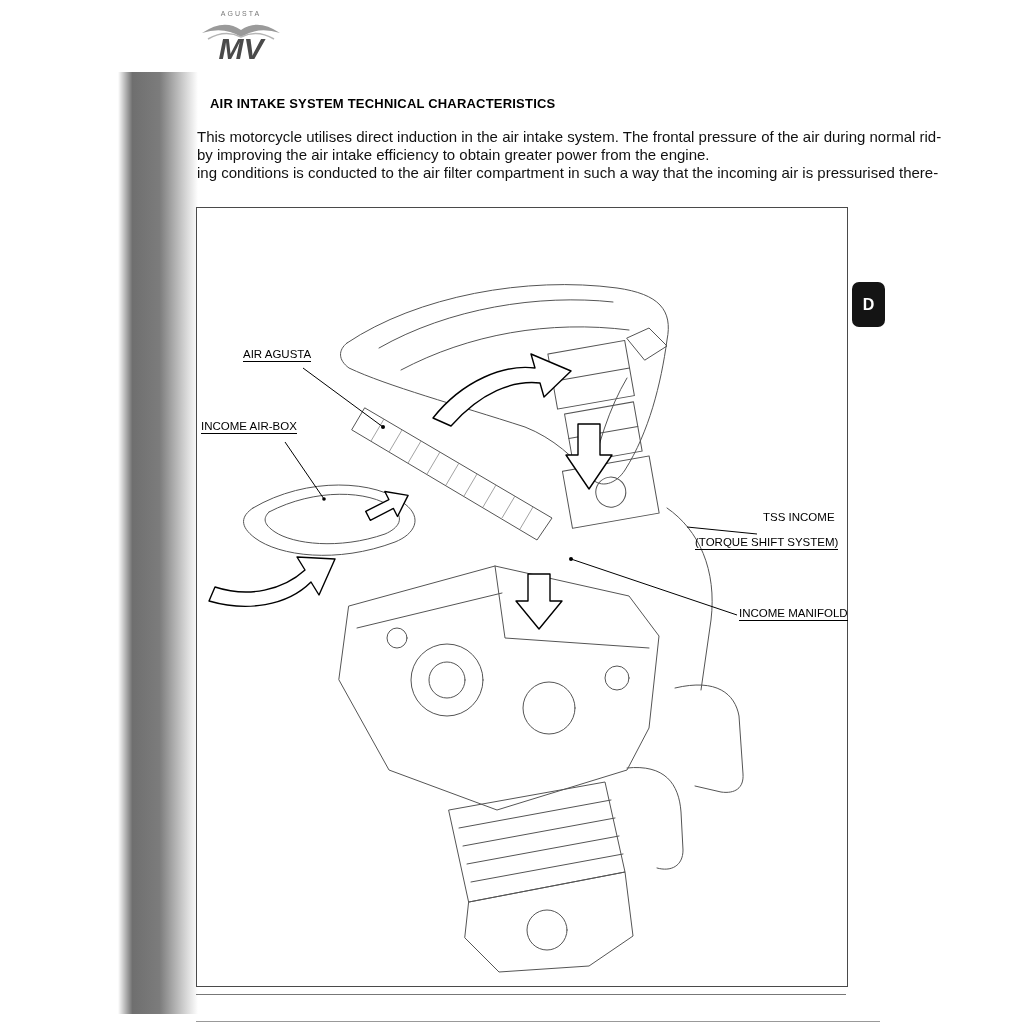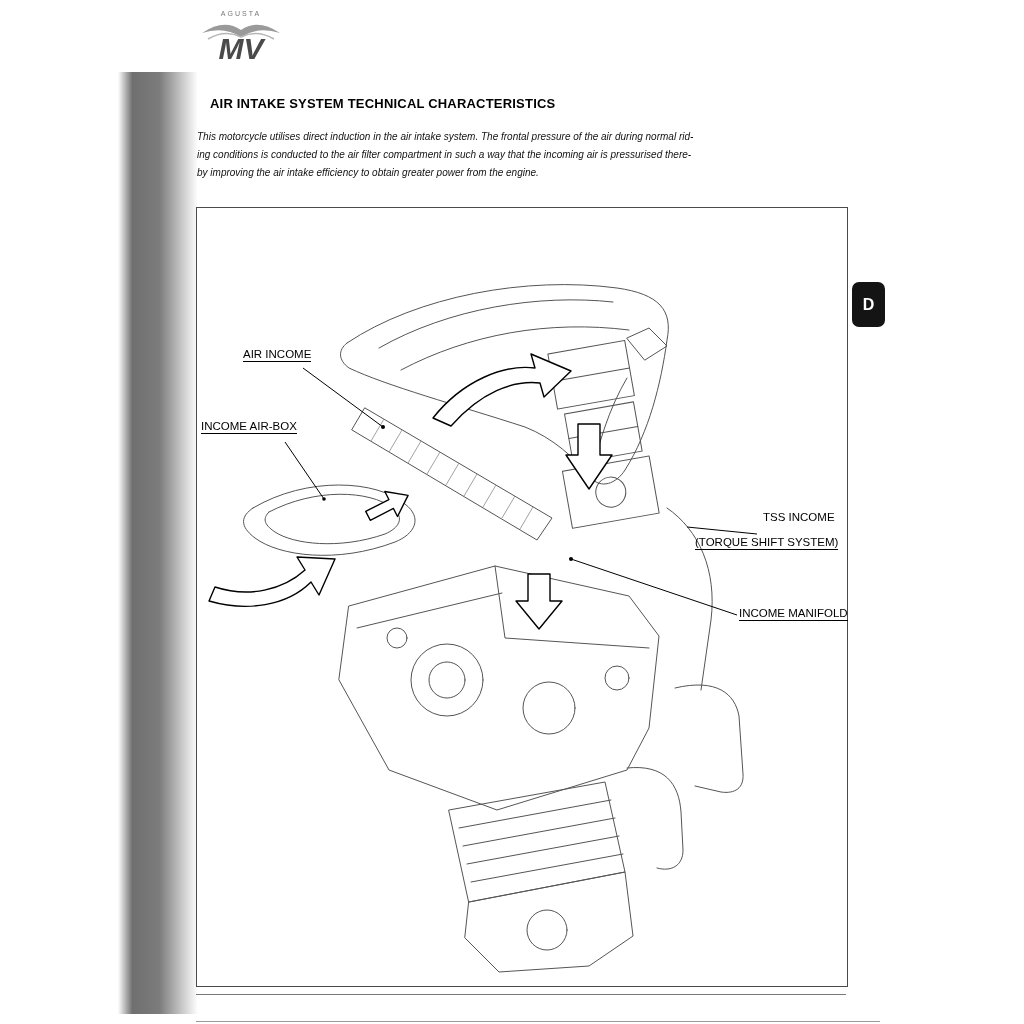--- a/index.html
+++ b/index.html
@@ -19,21 +19,21 @@
     box-shadow: inset 0 0 0 1px #d8d8d8;
     display:flex; align-items:center; justify-content:center;
     font-weight:bold; font-size:15px;
   }
   .heading {
     position:absolute; left:210px; top:96px;
     font-size:13px; font-weight:bold; letter-spacing:.2px; white-space:nowrap;
   }
   .paragraph {
     position:absolute; left:197px; top:128px; width:700px;
-    font-size:10px; line-height:18px; color:#111; white-space:nowrap;font-style:italic;
+    font-size:15px; line-height:18px; color:#111; white-space:nowrap;
   }
   .diagram-frame {
     position:absolute; left:196px; top:207px; width:650px; height:778px;
     border:1px solid #4a4a4a; background:#fff;
   }
   .diagram-frame svg.art { position:absolute; left:0; top:0; width:650px; height:778px; }
   .dlabel { position:absolute; font-size:11.5px; color:#000; white-space:nowrap; }
   .lbl-underline { border-bottom:1px solid #000; padding-bottom:1px; }
   .lbl-air-filter { left:46px; top:140px; }
   .lbl-income-air-box { left:4px; top:212px; }
@@ -63,22 +63,22 @@
     <text x="45" y="11" text-anchor="middle" font-size="7" letter-spacing="2" fill="#777">AGUSTA</text>
     <path d="M6,28 Q28,13 45,25 Q62,13 84,28 Q62,21 45,32 Q28,21 6,28 Z" fill="#9a9a9a"></path>
     <path d="M12,34 Q29,24 45,32 Q61,24 78,34" fill="none" stroke="#b5b5b5" stroke-width="1.5"></path>
     <text x="45" y="54" text-anchor="middle" font-size="30" font-weight="bold" font-style="italic" fill="#4a4a4a">MV</text>
   </svg>
 
 
   <div class="heading">AIR INTAKE SYSTEM TECHNICAL CHARACTERISTICS</div>
   <div class="paragraph">
     <div>This motorcycle utilises direct induction in the air intake system. The frontal pressure of the air during normal rid-</div>
+    <div>by improving the air intake efficiency to obtain greater power from the engine.</div>
     <div>ing conditions is conducted to the air filter compartment in such a way that the incoming air is pressurised there-</div>
-    <div>by improving the air intake efficiency to obtain greater power from the engine.</div>
   </div>
 
   <div class="diagram-frame">
 
     <svg class="art" viewBox="0 0 650 778">
 
       <g fill="none" stroke="#555" stroke-width="1" stroke-linejoin="round" stroke-linecap="round">
 
         <path d="M150,135 C220,88 330,68 420,80 C462,86 476,102 470,132 C464,176 452,224 428,262 C419,276 404,281 394,270 C378,250 356,230 328,219 C260,197 190,178 152,160 C141,152 141,142 150,135 Z"></path>
         <path d="M182,140 C252,100 342,86 416,94"></path>
@@ -149,21 +149,21 @@
         <line x1="106" y1="160" x2="186" y2="219"></line>
         <circle cx="186" cy="219" r="2" fill="#000" stroke="none"></circle>
         <line x1="88" y1="234" x2="127" y2="291"></line>
         <circle cx="127" cy="291" r="1.8" fill="#000" stroke="none"></circle>
         <line x1="560" y1="326" x2="490" y2="319"></line>
         <line x1="540" y1="407" x2="374" y2="351"></line>
         <circle cx="374" cy="351" r="2" fill="#000" stroke="none"></circle>
       </g>
     </svg>
 
-    <div class="dlabel lbl-air-filter lbl-underline">AIR INCOME</div>
+    <div class="dlabel lbl-air-filter lbl-underline">AIR AGUSTA</div>
     <div class="dlabel lbl-income-air-box lbl-underline">INCOME AIR-BOX</div>
     <div class="dlabel lbl-tss">TSS INCOME</div>
     <div class="dlabel lbl-tss-sub lbl-underline">(TORQUE SHIFT SYSTEM)</div>
     <div class="dlabel lbl-intake-manifold lbl-underline">INCOME MANIFOLD</div>
   </div>
 
   <div class="d-tab">D</div>
 
   <div class="footer-rule-1"></div>
   <div class="footer-rule-2"></div>

